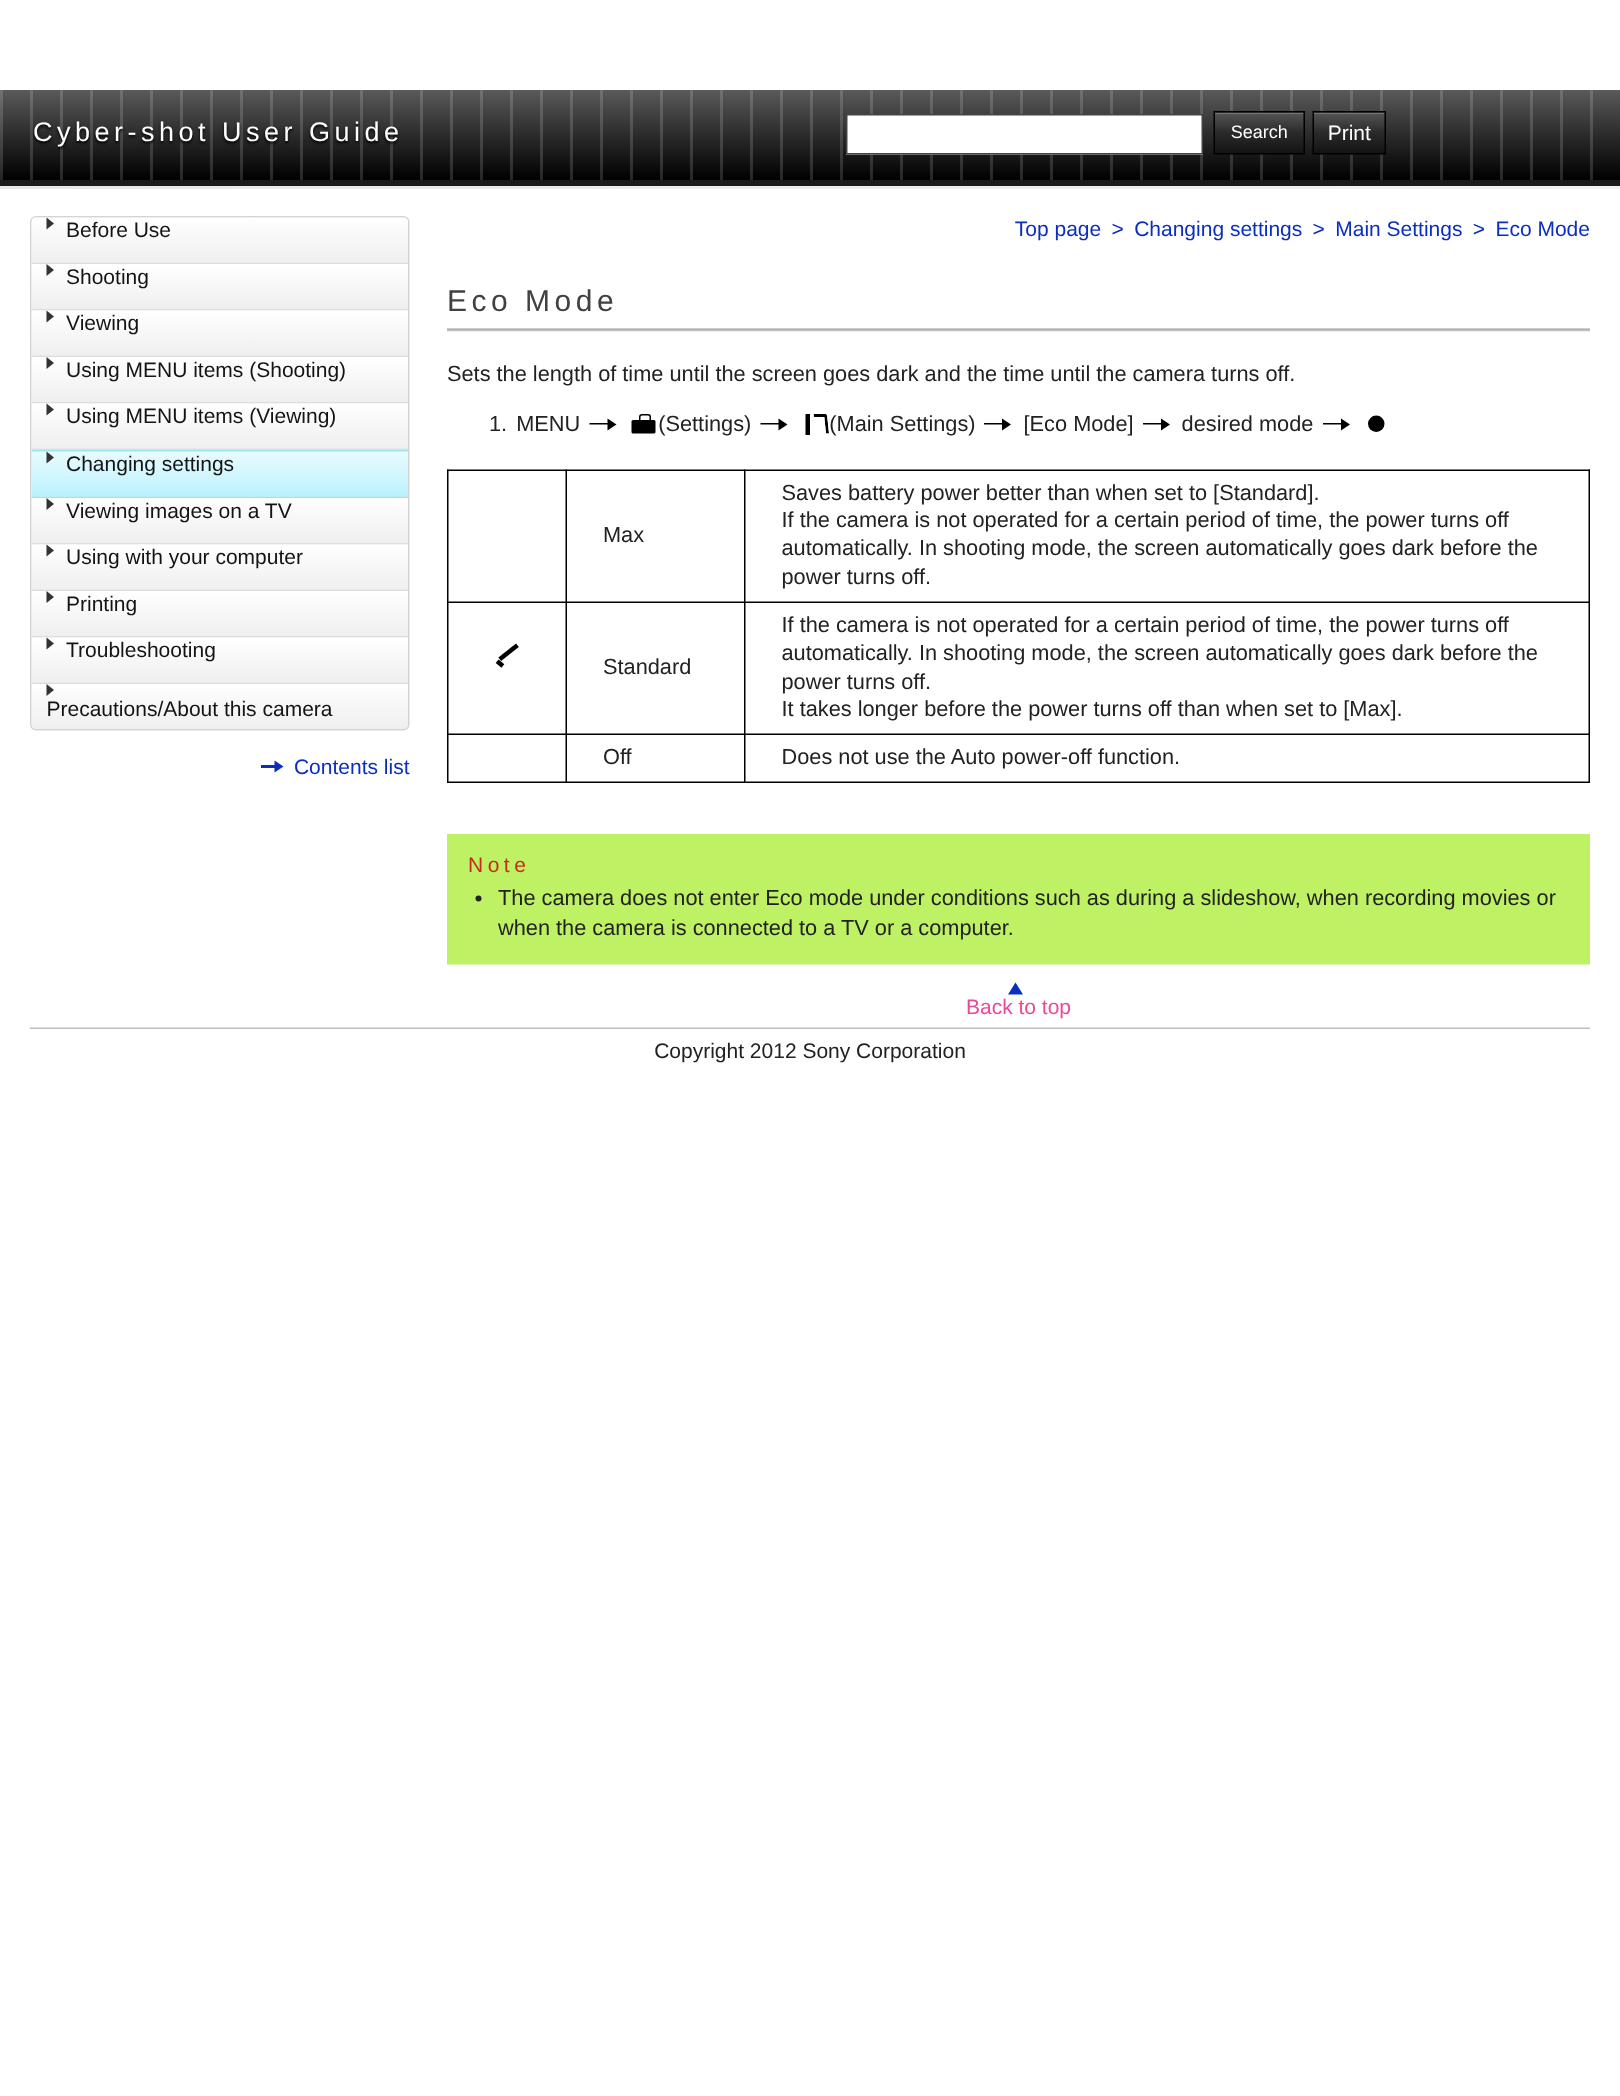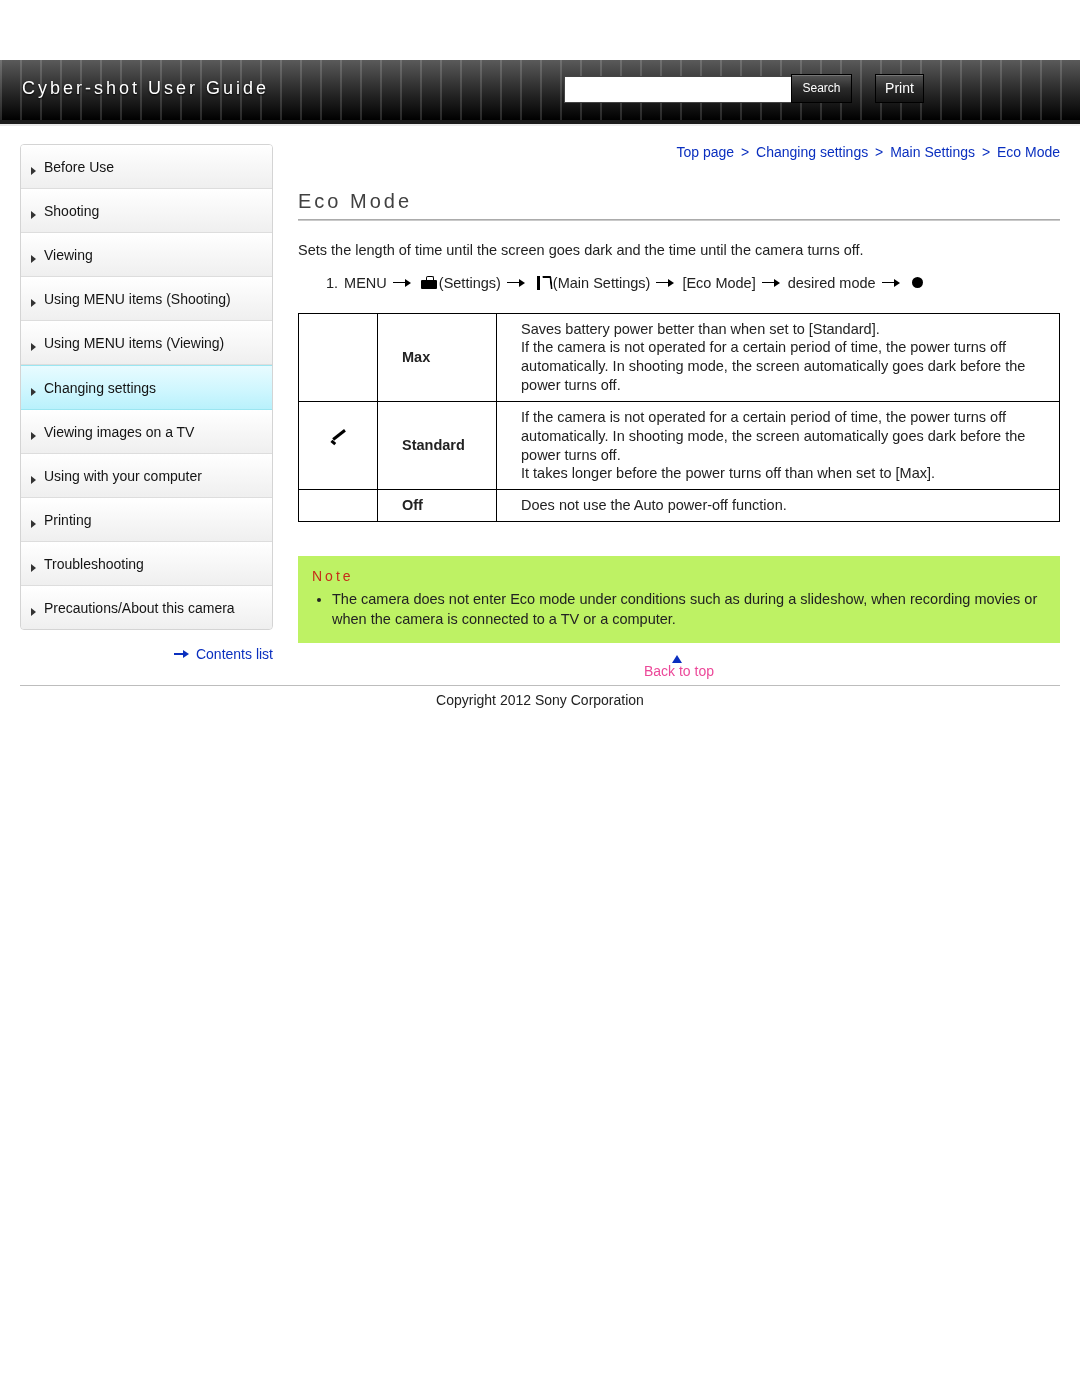--- a/index.html
+++ b/index.html
@@ -14,31 +14,31 @@
   .header::after{content:"";display:block;position:absolute;left:0;right:0;bottom:-6px;height:2px;
     background:linear-gradient(90deg,#e8e8e8,#f2f2f2);}
   .header-title{position:absolute;left:22px;top:18px;color:#fff;font-size:18px;
     letter-spacing:3px;text-shadow:0 1px 2px #000;}
   .search-box{position:absolute;right:278px;top:16px;width:228px;height:23px;
     border:1px solid #444;background:#fff;padding:1px 4px;font-size:13px;}
   .btn{position:absolute;top:14px;height:27px;border:1px solid #000;
     background:linear-gradient(180deg,#555 0%,#2a2a2a 50%,#141414 100%);
     color:#fff;font-size:12px;text-align:center;line-height:27px;cursor:pointer;
     box-shadow:inset 0 1px 0 rgba(255,255,255,.2);}
-  .btn-search{right:228px;width:59px;}
+  .btn-search{right:210px;width:59px;}
   .btn-print{right:156px;width:47px;font-size:14px;}
   
   .body{display:flex;align-items:flex-start;padding:20px 20px 0 20px;}
   .sidebar{width:253px;flex:0 0 253px;margin-right:25px;}
   .nav{border:1px solid #d4d4d4;border-radius:4px;overflow:hidden;
     background:linear-gradient(180deg,#fff,#f2f2f2);}
-  .nav-item{display:flex;align-items:flex-end;height:30px;padding:0 8px 13px 10px;
+  .nav-item{display:flex;align-items:flex-start;height:30px;padding:0 8px 0 10px;
     border-bottom:1px solid #ddd;cursor:pointer;
     background:linear-gradient(180deg,#ffffff,#efefef);}
-  .nav-item:last-child{border-bottom:none;}
+  .nav-item:last-child{border-bottom:none;flex-direction:column;}
   .nav-item.active{background:linear-gradient(180deg,#e8fbff 0%, #cdf6fe 60%, #b9f1fc 100%);
     border-top:1px solid #9be6f1;border-bottom:1px solid #9be6f1;}
   .nav-caret{width:0;height:0;border-top:4px solid transparent;border-bottom:4px solid transparent;
     border-left:5px solid #333;margin-right:8px;flex:0 0 auto;}
   .nav-label{font-size:14px;color:#141414;}
   .contents-link{display:flex;align-items:center;justify-content:flex-end;margin-top:16px;
     color:#0a2fbf;font-size:14px;cursor:pointer;}
   .arrow-right-blue{display:inline-block;width:16px;height:8px;margin-right:6px;position:relative;}
   .arrow-right-blue::before{content:"";position:absolute;left:0;top:3px;width:10px;height:2px;background:#0a2fbf;}
   .arrow-right-blue::after{content:"";position:absolute;left:9px;top:0;width:0;height:0;
@@ -62,21 +62,21 @@
   .toolbox-icon::before{content:"";position:absolute;left:0;top:4px;width:16px;height:9px;background:#000;border-radius:1px;}
   .toolbox-icon::after{content:"";position:absolute;left:5px;top:0;width:6px;height:3px;border:1.5px solid #000;border-bottom:none;border-radius:2px 2px 0 0;}
   .mainset-icon{display:inline-block;width:16px;height:14px;position:relative;margin:0 2px;vertical-align:middle;}
   .mainset-icon::before{content:"";position:absolute;left:2px;top:0;width:3px;height:14px;background:#000;}
   .mainset-icon::after{content:"";position:absolute;left:8px;top:0;width:7px;height:11px;border:2px solid #000;
     border-left:none;border-bottom:none;border-radius:0 2px 0 0;transform:skewX(6deg);}
   
   table{border-collapse:collapse;width:100%;margin-top:6px;}
   td{border:1px solid #000;padding:6px 24px;font-size:14.5px;vertical-align:middle;line-height:1.3;}
   td.iconcell{width:30px;text-align:center;}
-  td.namecell{width:70px;font-weight:bold;}
+  td.namecell{width:70px;}
   .check-icon{display:inline-block;width:18px;height:14px;position:relative;}
   .check-icon::before{content:"";position:absolute;left:2px;top:5px;width:5px;height:2.5px;background:#000;transform:rotate(40deg);}
   .check-icon::after{content:"";position:absolute;left:4px;top:2px;width:15px;height:2.5px;background:#000;transform:rotate(-38deg);transform-origin:left center;}
   
   .notebox{background:#bef264;padding:12px 14px 14px 14px;margin-top:34px;}
   .note-title{color:#c62d18;letter-spacing:3px;font-size:14px;margin-bottom:6px;}
   .note-ul{margin:0;padding-left:20px;}
   .note-ul li{font-size:14.5px;line-height:1.35;}
   
   .backtop{display:flex;justify-content:flex-end;align-items:center;margin:12px 0 6px 0;

